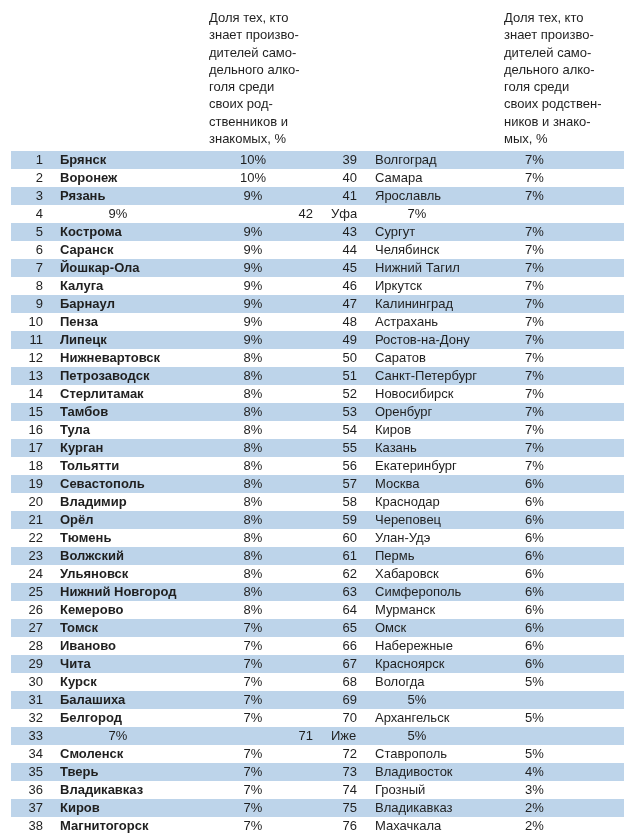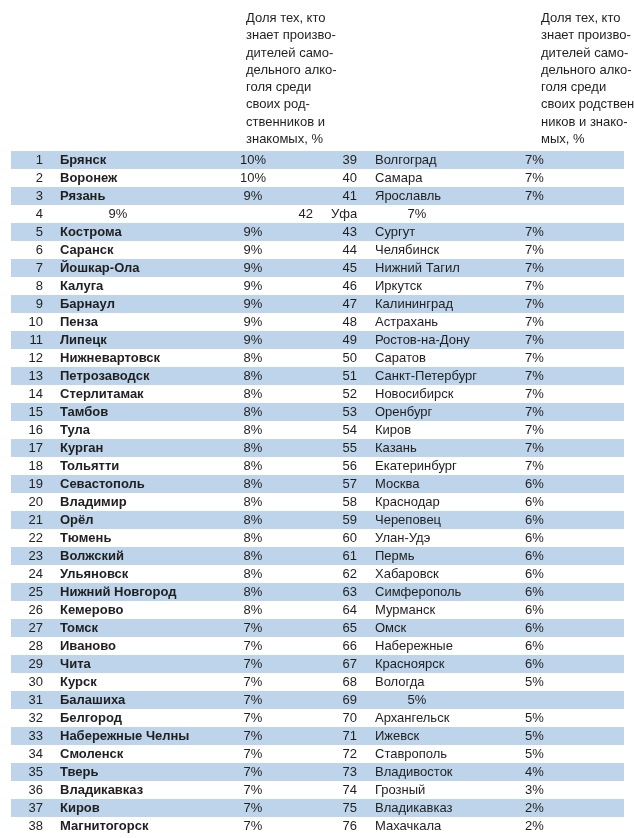--- a/index.html
+++ b/index.html
@@ -20,21 +20,20 @@
   
   .table-header { position: relative; height: 151px; }
   .col-caption {
     position: absolute;
     top: 9px;
     width: 112px;
     font-size: 13px;
     line-height: 17.3px;
     white-space: pre-line;
     text-align: left;
-    margin-left: 37px;
   }
   .col-caption.left  { left: 209px; }
   .col-caption.right { left: 504px; }
 
   
   .tbl { position: absolute; left: 11px; top: 151px; width: 613px; }
   .row {
     display: grid;
     grid-template-columns: 32px 150px 120px 44px 120px 115px 32px;
     height: 18px;
@@ -354,21 +353,20 @@
         <div class="c-rank">32</div>
         <div class="c-city c1">Белгород</div>
         <div class="c-val">7%</div>
         <div class="c-rank">70</div>
         <div class="c-city c2">Архангельск</div>
         <div class="c-val">5%</div>
         <div class="c-fill"></div>
       </div>
       <div class="row striped">
         <div class="c-rank">33</div>
-        <div class="c-city c1">Набережные Челны</div>
         <div class="c-val">7%</div>
         <div class="c-rank">71</div>
         <div class="c-city c2">Ижевск</div>
         <div class="c-val">5%</div>
         <div class="c-fill"></div>
       </div>
       <div class="row">
         <div class="c-rank">34</div>
         <div class="c-city c1">Смоленск</div>
         <div class="c-val">7%</div>

